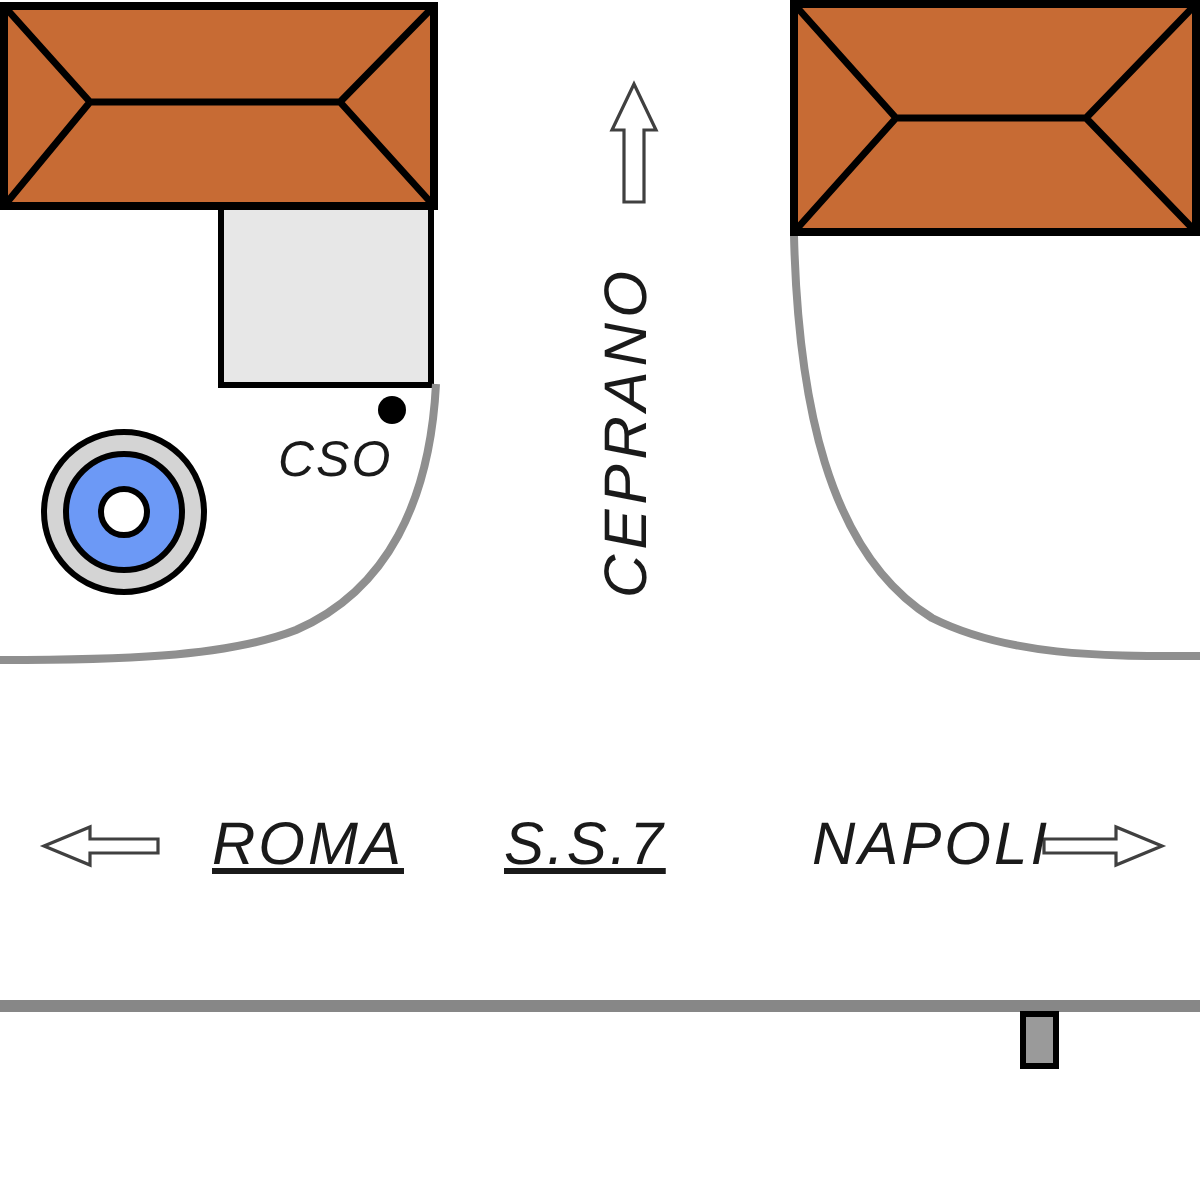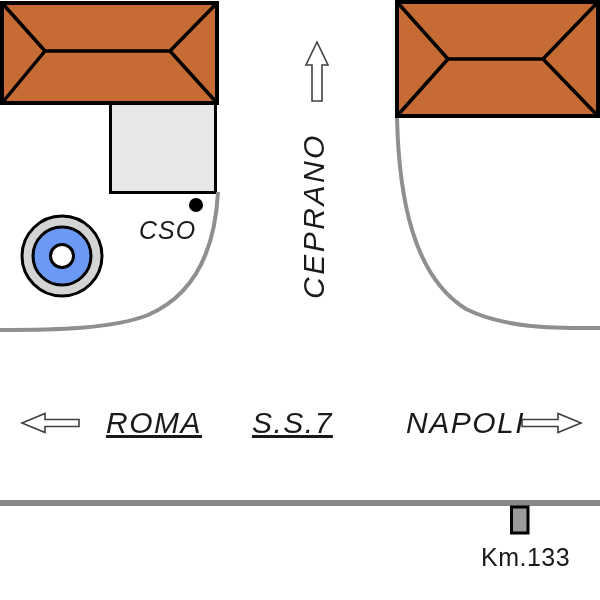--- a/index.html
+++ b/index.html
@@ -88,15 +88,14 @@
   <div id="label-ceprano" class="abs label-italic">CEPRANO</div>
 
   <div id="label-cso" class="abs label-italic">CSO</div>
 
   <div id="label-roma" class="abs label-italic road-label">ROMA</div>
 
   <div id="label-ss7" class="abs label-italic road-label">S.S.7</div>
 
   <div id="label-napoli" class="abs label-italic road-label">NAPOLI</div>
 
-  <div id="label-km" class="abs">Km.133</div>
 
 </div>
 
 </body></html>

